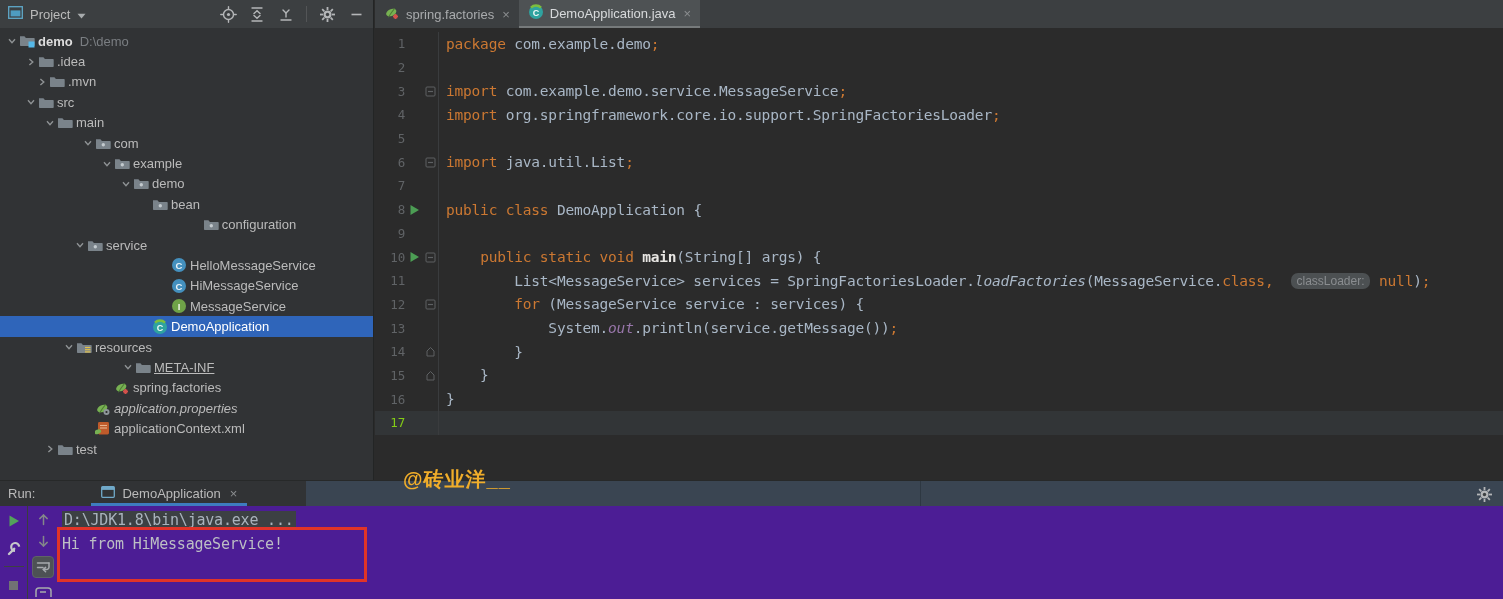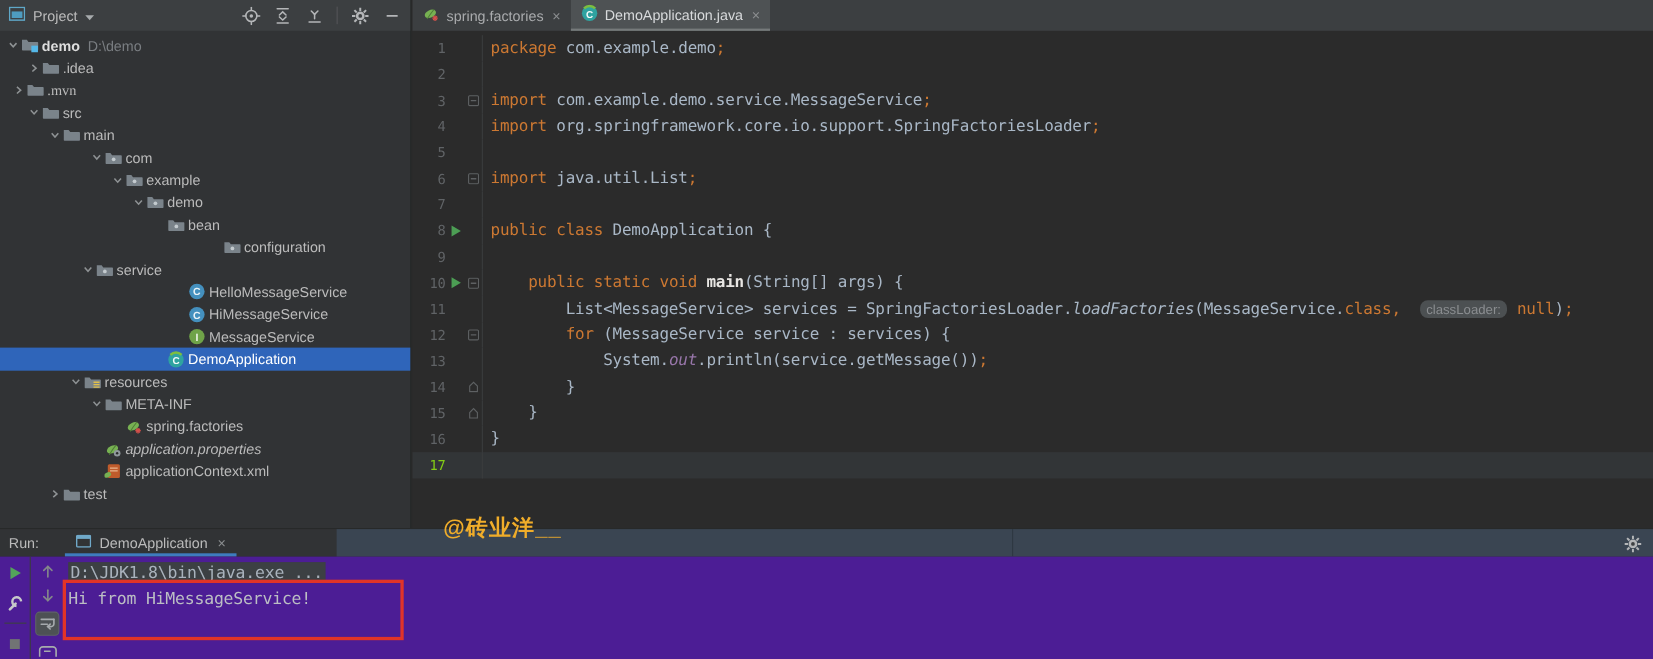--- a/index.html
+++ b/index.html
@@ -51,21 +51,21 @@
 
   #watermark { position:absolute; left:403px; top:466px; font-size:20px; font-weight:bold;
                color:#F0AD2A; z-index:30; letter-spacing:1px; }
 
   
   #run-header { position:absolute; left:0; top:480px; width:1503px; height:26px; background:#313335;
                 border-top:1px solid #272929; }
   #run-header-right { position:absolute; left:306px; top:0; right:0; height:100%; background:#3A4552; }
   #run-header-divider { position:absolute; left:614px; top:0; width:1px; height:100%; background:#2E3842; }
   #run-gear { position:absolute; right:10px; top:4px; }
-  #run-left { position:absolute; left:0; top:0; width:306px; height:100%; display:flex; align-items:center; }
+  #run-left { position:absolute; left:0; top:0; width:306px; height:100%; display:flex; align-items:center;gap:32px; }
   #run-label { color:#BBBBBB; font-size:13px; margin-left:8px; }
   #run-tab { position:relative; display:flex; align-items:center; gap:7px; margin-left:24px;
              height:100%; padding:0 10px; color:#BBBBBB; font-size:13px; }
   #run-tab-underline { position:absolute; left:0; bottom:0; width:100%; height:3px; background:#3E7CBF; }
 
   #run-body { position:absolute; left:0; top:506px; width:1503px; height:94px; background:#4c1d95; }
   #run-toolbar-1 { position:absolute; left:0; top:0; width:28px; height:93px; border-right:1px solid #3A3D3E;
                    display:flex; flex-direction:column; align-items:center; padding-top:6px; gap:9px; }
   #run-toolbar-2 { position:absolute; left:29px; top:0; width:28px; height:93px;
                    display:flex; flex-direction:column; align-items:center; padding-top:6px; gap:7px; }
@@ -172,21 +172,21 @@
               <polyline points="3.4,2 6.8,5 3.4,8" stroke="#8E9294" stroke-width="1.4" fill="none"></polyline>
             </svg>
           </span>
           <span class="tree-icon">
             <svg width="16" height="15" viewBox="0 0 16 15">
               <path d="M1 3.2h4.4l1.5 1.9H15a.7.7 0 0 1 .7.7v6.5a.7.7 0 0 1-.7.7H1.7A.7.7 0 0 1 1 12.3V3.2z" fill="#7A838A"></path>
             </svg>
           </span>
           <span class="tree-label">.idea</span>
         </div>
-        <div class="tree-row" style="padding-left: 9px; font-family: Liberation Serif, serif;">
+        <div class="tree-row" style="padding-left: 34px;">
           <span class="tree-chev">
             <svg width="10" height="10" viewBox="0 0 10 10">
               <polyline points="3.4,2 6.8,5 3.4,8" stroke="#8E9294" stroke-width="1.4" fill="none"></polyline>
             </svg>
           </span>
           <span class="tree-icon">
             <svg width="16" height="15" viewBox="0 0 16 15">
               <path d="M1 3.2h4.4l1.5 1.9H15a.7.7 0 0 1 .7.7v6.5a.7.7 0 0 1-.7.7H1.7A.7.7 0 0 1 1 12.3V3.2z" fill="#7A838A"></path>
             </svg>
           </span>
@@ -346,21 +346,21 @@
               <path d="M1 3.2h4.4l1.5 1.9H15a.7.7 0 0 1 .7.7v6.5a.7.7 0 0 1-.7.7H1.7A.7.7 0 0 1 1 12.3V3.2z" fill="#7A838A"></path>
               <g stroke="#E0C04A" stroke-width="1.2">
                 <line x1="9" y1="7.5" x2="14.5" y2="7.5"></line>
                 <line x1="9" y1="9.7" x2="14.5" y2="9.7"></line>
                 <line x1="9" y1="11.9" x2="14.5" y2="11.9"></line>
               </g>
             </svg>
           </span>
           <span class="tree-label">resources</span>
         </div>
-        <div class="tree-row" style="padding-left: 80px;">
+        <div class="tree-row" style="padding-left: 120px; text-decoration: underline;">
           <span class="tree-chev">
             <svg width="10" height="10" viewBox="0 0 10 10">
               <polyline points="2,3.2 5,6.6 8,3.2" stroke="#8E9294" stroke-width="1.4" fill="none"></polyline>
             </svg>
           </span>
           <span class="tree-icon">
             <svg width="16" height="15" viewBox="0 0 16 15">
               <path d="M1 3.2h4.4l1.5 1.9H15a.7.7 0 0 1 .7.7v6.5a.7.7 0 0 1-.7.7H1.7A.7.7 0 0 1 1 12.3V3.2z" fill="#7A838A"></path>
             </svg>
           </span>

